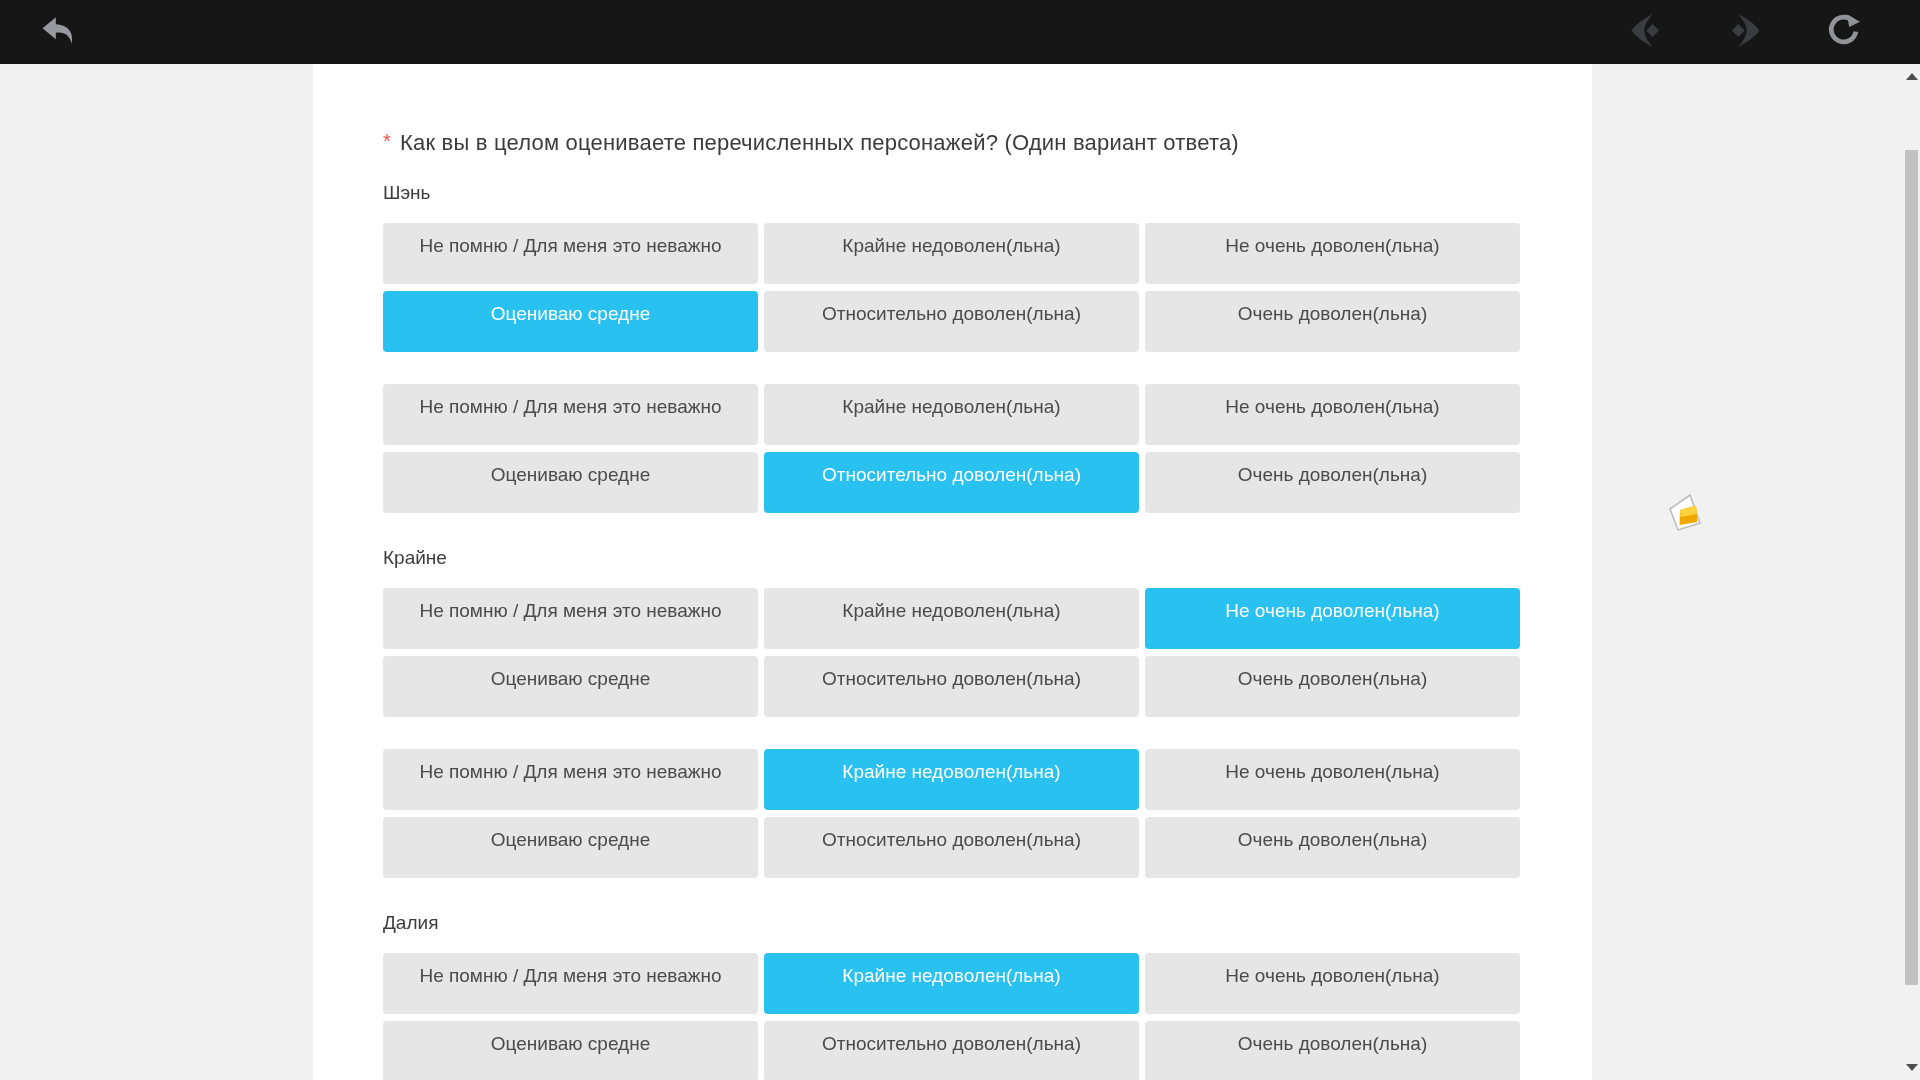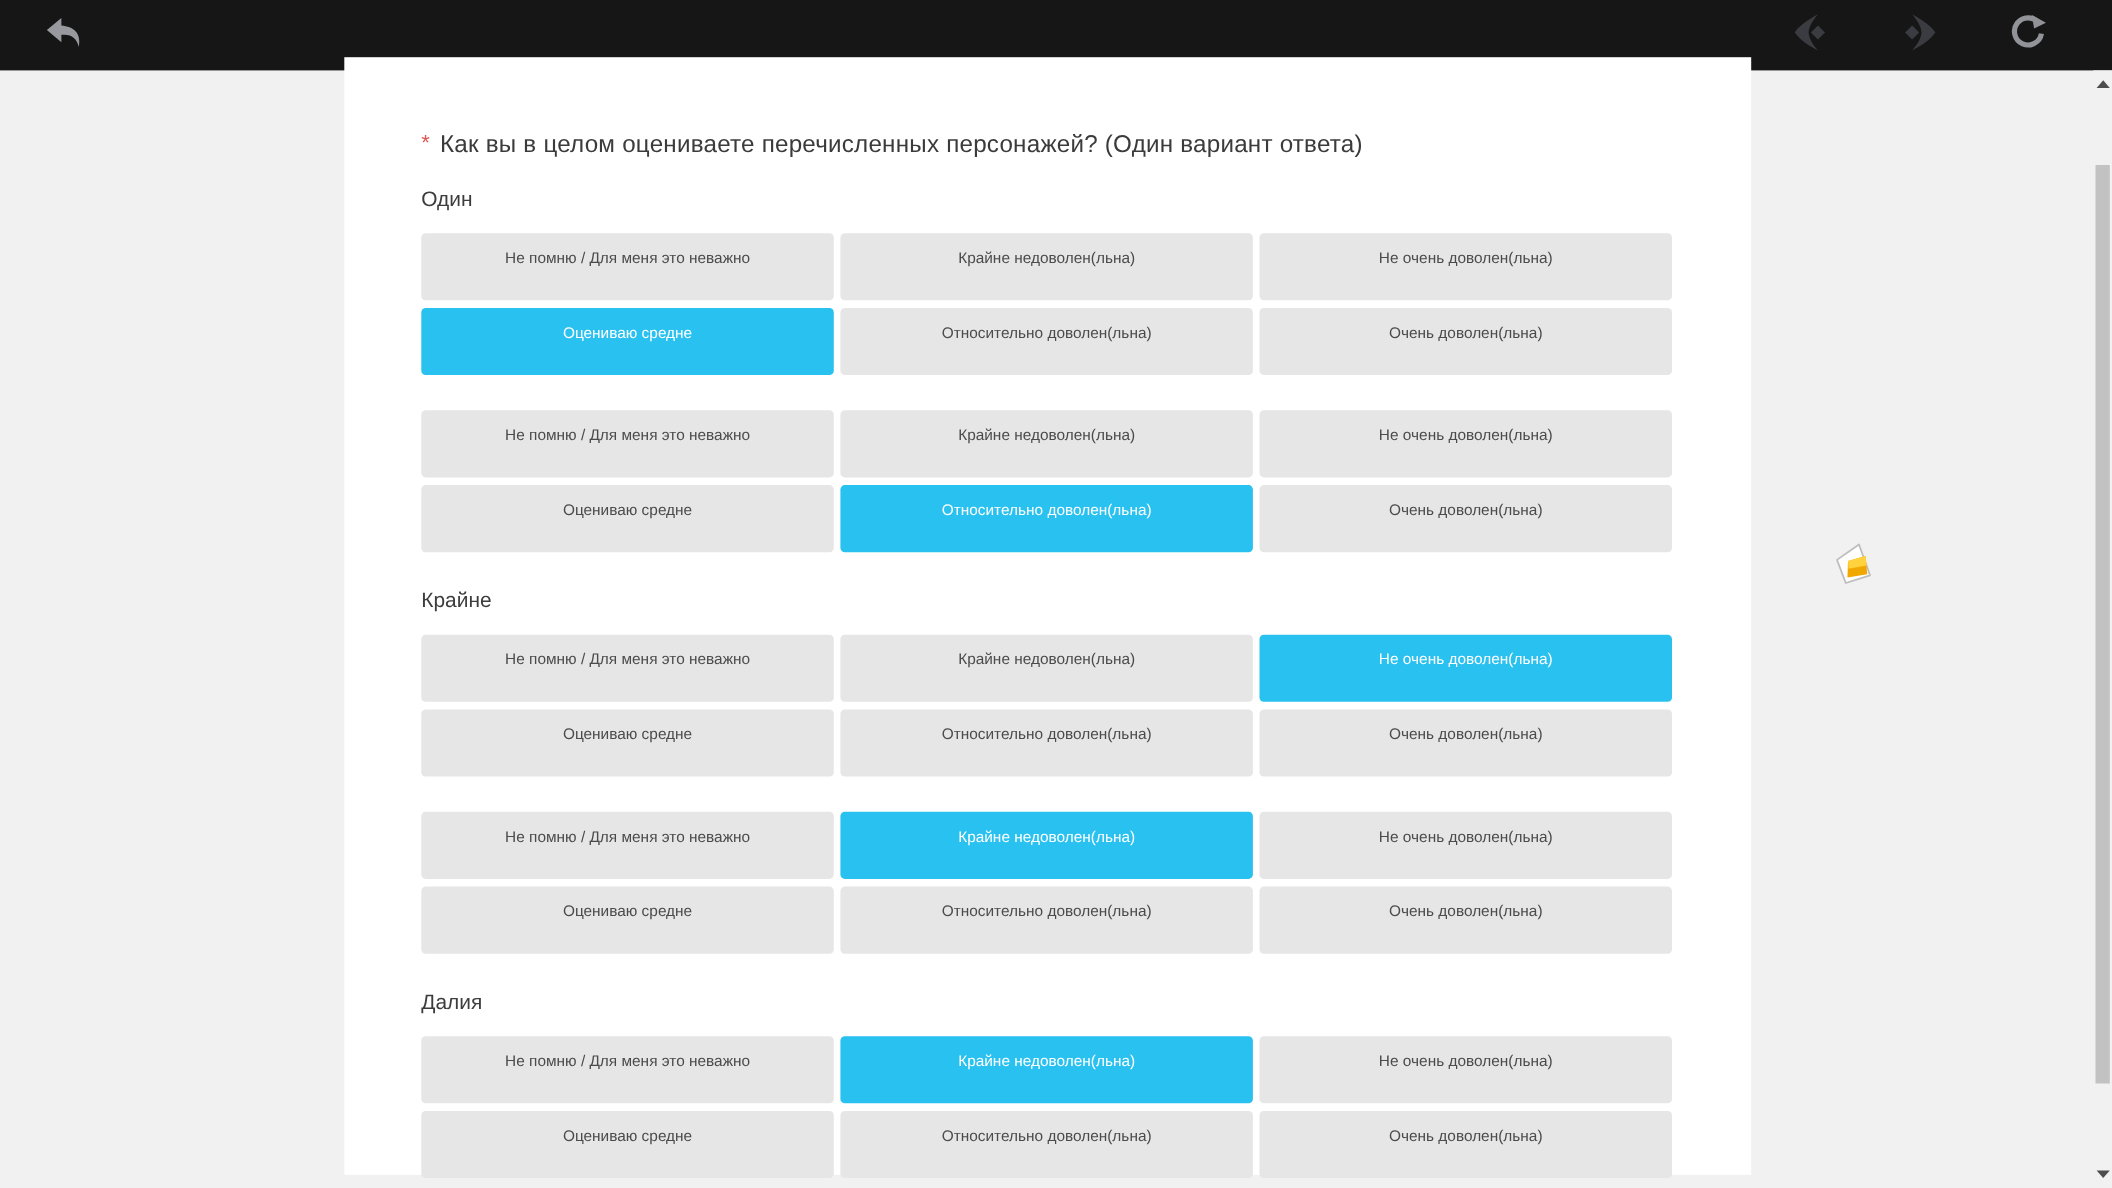--- a/index.html
+++ b/index.html
@@ -15,21 +15,21 @@
     background: var(--topbar-bg, #161616);
   }
   .tb-btn { position:absolute; top:0; height:64px; display:flex; align-items:center; justify-content:center; width:56px; cursor:pointer; }
   .tb-back    { left:30px; }
   .tb-navback { left:1618px; }
   .tb-navfwd  { left:1716px; }
   .tb-refresh { left:1815px; }
 
   
   .panel {
-    position:absolute; top:52px; left:313px; width:1279px; height:1016px;
+    position:absolute; top:64px; left:313px; width:1279px; height:1016px;
     background: var(--panel-bg, #ffffff);
   }
   .content { padding:64px 72px 0 70px; }
 
   .question {
     font-size:22px; line-height:30px; color: var(--question-text, #3b3b3b);
     letter-spacing:0.2px;
   }
   .question .req {
     color: var(--required-marker, #e15752);
@@ -42,21 +42,21 @@
     font-size:19px; line-height:26px; color:#3d3d3d; margin-bottom:17px;
   }
   .opt-grid {
     display:grid; grid-template-columns:repeat(3, 375px);
     column-gap:6px; row-gap:7px;
   }
   .opt {
     height:61px; line-height:45px; text-align:center;
     background: var(--option-bg, #e6e6e6);
     color: var(--option-text, #4b4b4b);
-    font-size:14px; border-radius:4px; cursor:pointer;
+    font-size:19px; border-radius:4px; cursor:pointer;
     white-space:nowrap; overflow:hidden;
   }
   .opt.selected {
     background: var(--selected-bg, #29c1f0);
     color: var(--selected-text, #ffffff);
   }
 
   
   .scrollbar {
     position:absolute; top:64px; right:0; width:17px; height:1016px;
@@ -121,21 +121,21 @@
   </div>
 </div>
 
 <div class="panel">
   <div class="content">
     <div class="question">
       <span class="req">*</span><span>Как вы в целом оцениваете перечисленных персонажей? (Один вариант ответа)</span>
     </div>
     <div id="sections">
   <div class="section">
-    <div class="char-name">Один</div>
+    <div class="char-name">Шэнь</div>
     <div class="opt-grid">
             <div class="opt">Не помню / Для меня это неважно</div>
             <div class="opt">Крайне недоволен(льна)</div>
             <div class="opt">Не очень доволен(льна)</div>
             <div class="opt selected">Оцениваю средне</div>
             <div class="opt">Относительно доволен(льна)</div>
             <div class="opt">Очень доволен(льна)</div>
           </div>
   </div>
 

